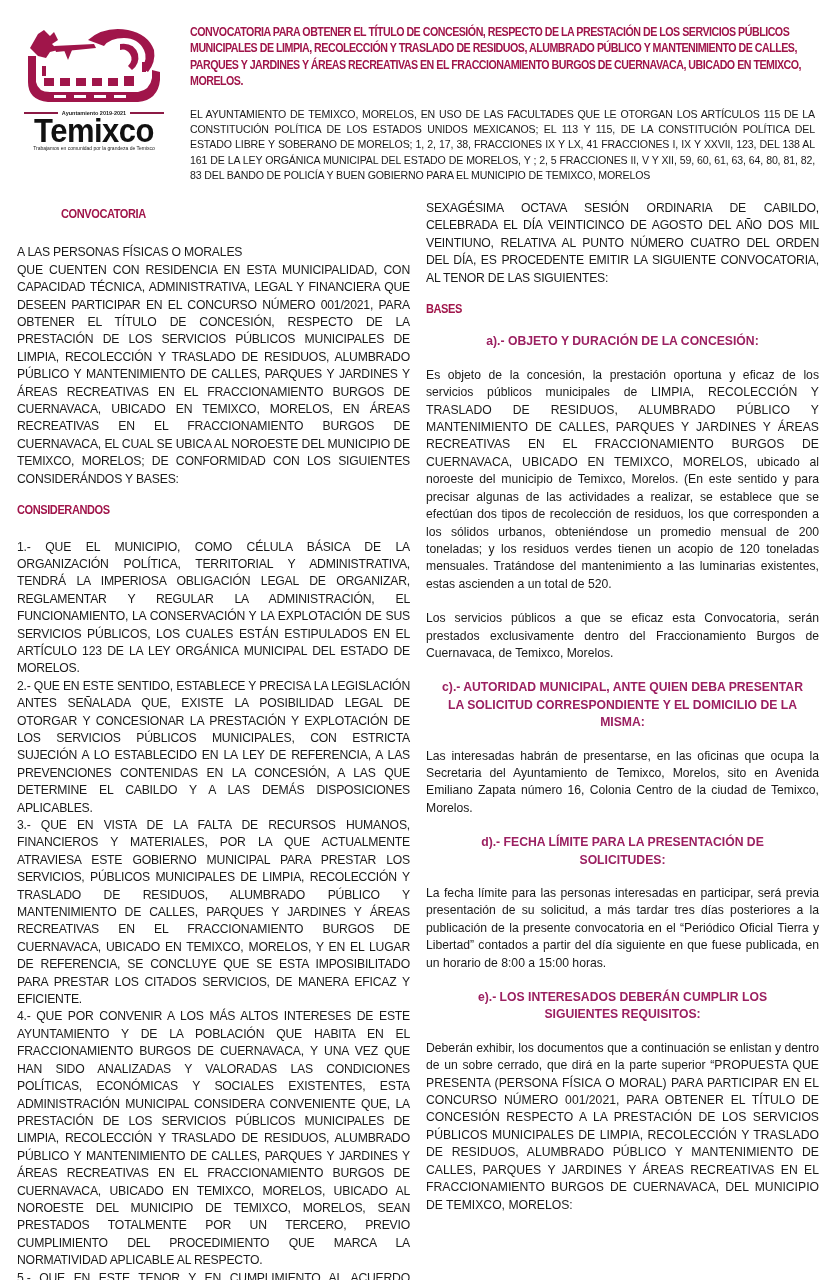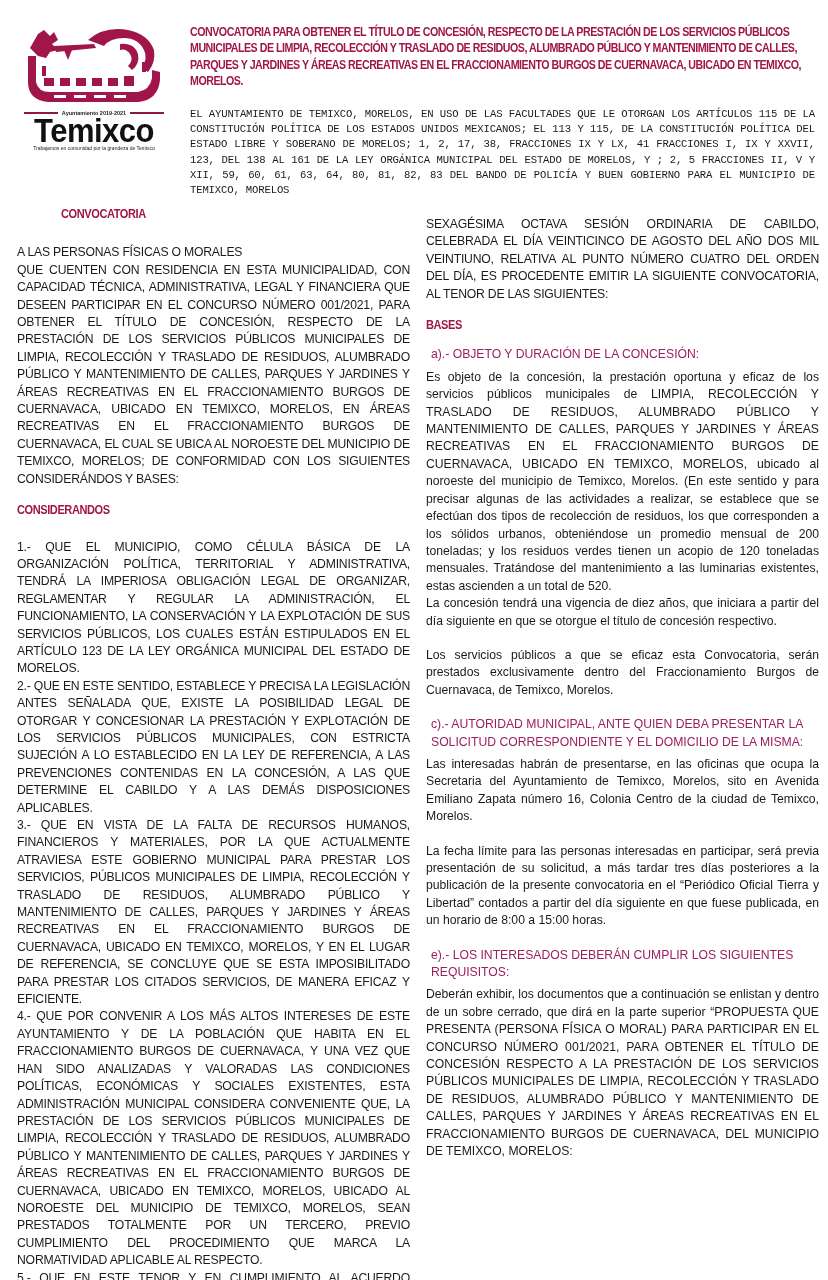--- a/index.html
+++ b/index.html
@@ -6,32 +6,32 @@
   body { width:828px; height:1280px; position:relative; overflow:hidden; font-family:"Liberation Sans", sans-serif; color:#1a1a1a; }
   .logo { position:absolute; left:24px; top:26px; width:140px; height:128px; }
   .logo svg { display:block; }
   .logo .year-row { position:absolute; left:0; top:82px; width:140px; height:10px; display:flex; align-items:center; justify-content:center; gap:4px; }
   .logo .year-row .bar { flex:1; height:2px; background:#8c1a45; }
   .logo .year { font-size:5.5px; font-weight:bold; color:#222; white-space:nowrap; font-family:"Liberation Sans", sans-serif; }
   .logo .name { position:absolute; left:0; top:88px; width:140px; text-align:center; font-size:31px; font-weight:bold; color:#111; letter-spacing:-0.5px; font-family:"Liberation Sans", sans-serif; transform:scaleY(1.05); }
   .logo .tagline { position:absolute; left:0; top:119px; width:140px; text-align:center; font-size:5px; color:#222; white-space:nowrap; font-family:"Liberation Sans", sans-serif; }
 
   .main-title { position:absolute; left:190px; top:24px; width:630px; font-family:"Liberation Sans", sans-serif; font-weight:bold; font-size:13px; line-height:16.4px; color:#a0154a; transform-origin:left top; letter-spacing:-0.6px; transform:scaleX(0.82); width:768px; }
-  .intro { position:absolute; left:190px; top:107px; width:625px; font-size:10.6px; line-height:15.2px; color:#1a1a1a; letter-spacing:-0.15px;font-family:Liberation Mono, monospace; }
+  .intro { position:absolute; left:190px; top:107px; width:625px; font-size:10.6px; line-height:15.2px; color:#1a1a1a; letter-spacing:-0.15px; }
 
   .col { position:absolute; top:205px; width:393px; font-size:12.2px; line-height:17.4px; }
   .col-left { left:17px; }
-  .col-right { left:426px; top:216px; }
+  .col-right { left:426px; top:200px; }
   .heading { font-weight:bold; color:#a0154a; font-size:13px; letter-spacing:-0.5px; transform:scaleX(0.85); transform-origin:left top; display:block; }
   .h-convocatoria { margin-left:44px; margin-bottom:22px; }
   .h-considerandos { margin-top:13px; margin-bottom:20px; }
   .h-bases { margin-top:13px; margin-bottom:13px; }
   .p { text-align:justify; margin:0; }
   .upper { letter-spacing:-0.2px; }
-  .sec-title { color:#9b2061; margin:5px; text-align:left; }
+  .sec-title { color:#9b2061; margin:16px; text-align:center;font-weight:bold; }
   .sec { margin-bottom:17px; }
 </style>
 </head>
 <body>
 
 <div class="logo">
   <svg width="140" height="82" viewBox="0 0 140 82">
     <g fill="#a0154a">
 
       <path d="M6 22 L14 8 L20 4 L26 10 L30 6 L34 14 L28 18 L34 24 L26 26 L22 32 L14 30 Z"></path>
@@ -83,29 +83,29 @@
   <p class="p upper">5.- QUE EN ESTE TENOR Y EN CUMPLIMIENTO AL ACUERDO APROBADO POR LOS INTEGRANTES DE ESTE AYUNTAMIENTO, EN LA</p>
 </div>
 
 <div class="col col-right">
   <p class="p upper">SEXAGÉSIMA OCTAVA SESIÓN ORDINARIA DE CABILDO, CELEBRADA EL DÍA VEINTICINCO DE AGOSTO DEL AÑO DOS MIL VEINTIUNO, RELATIVA AL PUNTO NÚMERO CUATRO DEL ORDEN DEL DÍA, ES PROCEDENTE EMITIR LA SIGUIENTE CONVOCATORIA, AL TENOR DE LAS SIGUIENTES:</p>
   <span class="heading h-bases">BASES</span>
 
   <div class="sec">
     <p class="sec-title">a).- OBJETO Y DURACIÓN DE LA CONCESIÓN:</p>
     <p class="p">Es objeto de la concesión, la prestación oportuna y eficaz de los servicios públicos municipales de LIMPIA, RECOLECCIÓN Y TRASLADO DE RESIDUOS, ALUMBRADO PÚBLICO Y MANTENIMIENTO DE CALLES, PARQUES Y JARDINES Y ÁREAS RECREATIVAS EN EL FRACCIONAMIENTO BURGOS DE CUERNAVACA, UBICADO EN TEMIXCO, MORELOS, ubicado al noroeste del municipio de Temixco, Morelos. (En este sentido y para precisar algunas de las actividades a realizar, se establece que se efectúan dos tipos de recolección de residuos, los que corresponden a los sólidos urbanos, obteniéndose un promedio mensual de 200 toneladas; y los residuos verdes tienen un acopio de 120 toneladas mensuales. Tratándose del mantenimiento a las luminarias existentes, estas ascienden a un total de 520.</p>
-    <p class="p">La concesión tendrá una vigencia de diez años, que iniciara a partir del día siguiente en que se otorgue el título de concesión respectivo.</p>
   </div>
   <div class="sec">
     <p class="p">Los servicios públicos a que se eficaz esta Convocatoria, serán prestados exclusivamente dentro del Fraccionamiento Burgos de Cuernavaca, de Temixco, Morelos.</p>
   </div>
   <div class="sec">
     <p class="sec-title">c).- AUTORIDAD MUNICIPAL, ANTE QUIEN DEBA PRESENTAR LA SOLICITUD CORRESPONDIENTE Y EL DOMICILIO DE LA MISMA:</p>
     <p class="p">Las interesadas habrán de presentarse, en las oficinas que ocupa la Secretaria del Ayuntamiento de Temixco, Morelos, sito en Avenida Emiliano Zapata número 16, Colonia Centro de la ciudad de Temixco, Morelos.</p>
   </div>
   <div class="sec">
+    <p class="sec-title">d).- FECHA LÍMITE PARA LA PRESENTACIÓN DE SOLICITUDES:</p>
     <p class="p">La fecha límite para las personas interesadas en participar, será previa presentación de su solicitud, a más tardar tres días posteriores a la publicación de la presente convocatoria en el “Periódico Oficial Tierra y Libertad” contados a partir del día siguiente en que fuese publicada, en un horario de 8:00 a 15:00 horas.</p>
   </div>
   <div class="sec">
     <p class="sec-title">e).- LOS INTERESADOS DEBERÁN CUMPLIR LOS SIGUIENTES REQUISITOS:</p>
     <p class="p">Deberán exhibir, los documentos que a continuación se enlistan y dentro de un sobre cerrado, que dirá en la parte superior “PROPUESTA QUE PRESENTA (PERSONA FÍSICA O MORAL) PARA PARTICIPAR EN EL CONCURSO NÚMERO 001/2021, PARA OBTENER EL TÍTULO DE CONCESIÓN RESPECTO A LA PRESTACIÓN DE LOS SERVICIOS PÚBLICOS MUNICIPALES DE LIMPIA, RECOLECCIÓN Y TRASLADO DE RESIDUOS, ALUMBRADO PÚBLICO Y MANTENIMIENTO DE CALLES, PARQUES Y JARDINES Y ÁREAS RECREATIVAS EN EL FRACCIONAMIENTO BURGOS DE CUERNAVACA,  DEL MUNICIPIO DE TEMIXCO, MORELOS:</p>
   </div>
 </div>
 
 </body></html>

